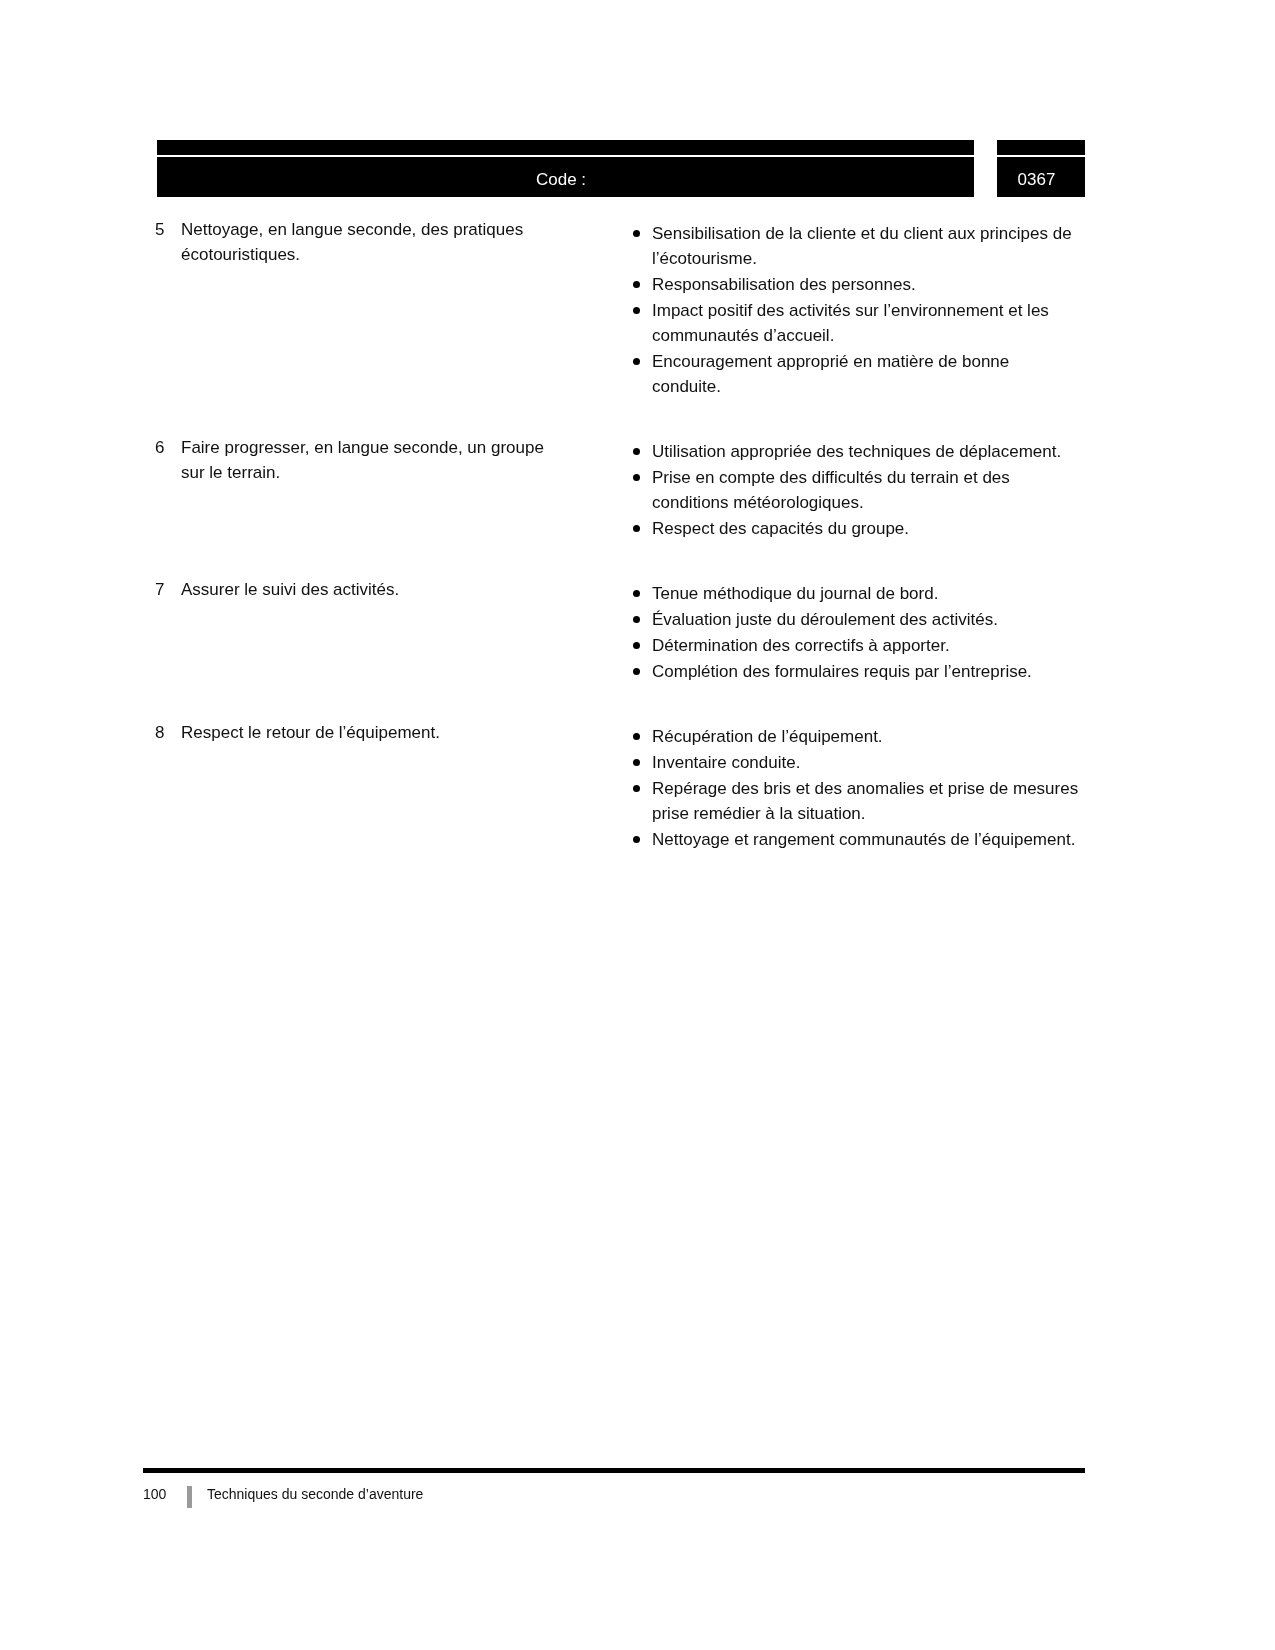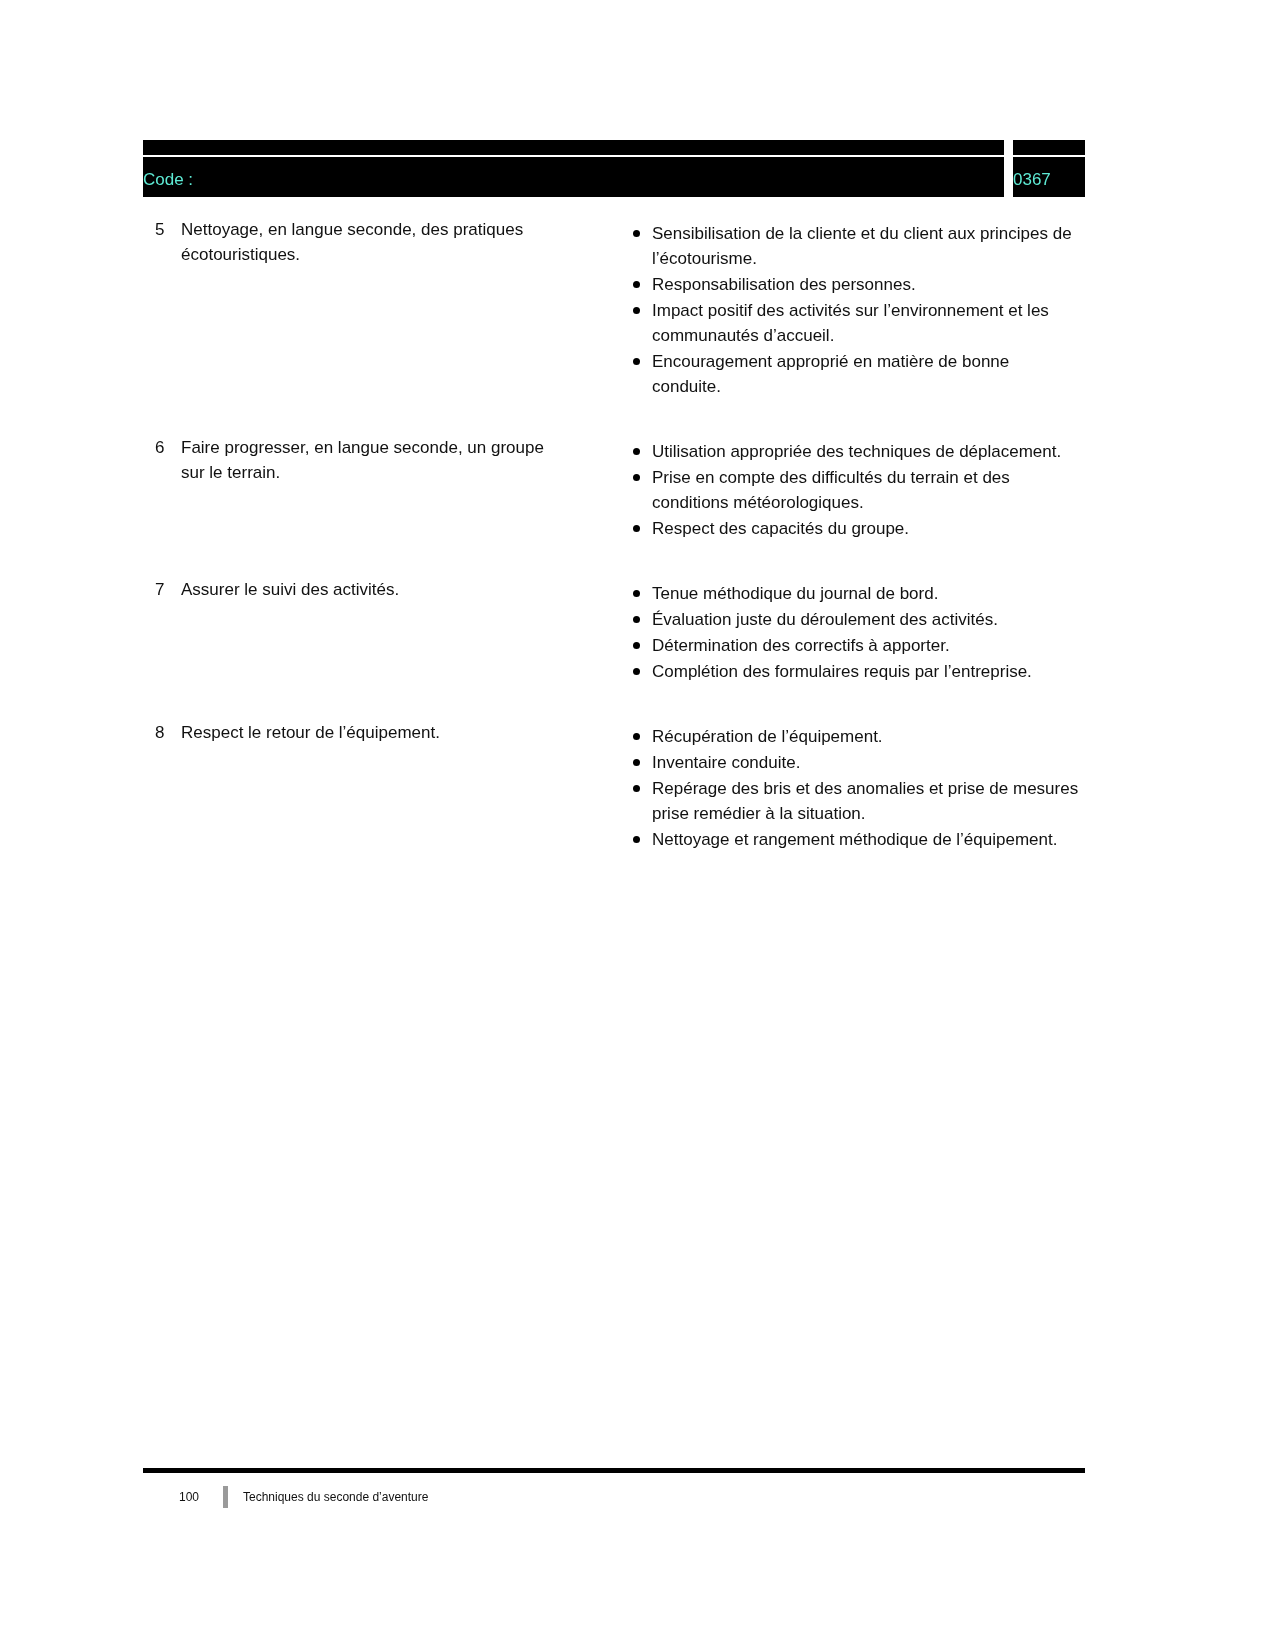--- a/index.html
+++ b/index.html
@@ -24,29 +24,30 @@
 
   
   .code-bar {
     display: flex;
     gap: 9px;
     height: 57px;
   }
   .code-main, .code-box {
     position: relative;
     background: #000000;
-    color: #5eead4;
+    color: #ffffff;
     display: flex;
     align-items: flex-end;
-    justify-content: flex-start;
+    justify-content: center;
     font-size: 17px;
     padding: 0 9px 7px 0;
+    margin-left: 14px;
   }
   .code-main { flex: 1; }
-  .code-box { width: 72px; }
+  .code-box { width: 88px; }
   .hairline {
     position: absolute;
     top: 15px;
     left: 0;
     right: 0;
     height: 2px;
     background: #ffffff;
   }
 
   
@@ -96,23 +97,22 @@
     top: 1468px;
     width: 942px;
   }
   .footer-rule {
     height: 5px;
     background: #000000;
   }
   .footer-row {
     margin-top: 13px;
     display: flex;
-    align-items: center;
-    font-size: 12px;
-    margin-left: 36px;
+    align-items: flex-start;
+    font-size: 14px;
   }
   .footer-page {
     width: 44px;
   }
   .footer-bar {
     width: 5px;
     height: 22px;
     background: #9a9a9a;
     margin-right: 15px;
   }
@@ -174,21 +174,21 @@
   </tr>
 
   <tr>
     <td class="num">8</td>
     <td class="task">Respect le retour de l’équipement.</td>
     <td class="criteria">
       <ul class="bullets">
               <li>Récupération de l’équipement.</li>
               <li>Inventaire conduite.</li>
               <li>Repérage des bris et des anomalies et prise de mesures prise remédier à la situation.</li>
-              <li>Nettoyage et rangement méthodique de l’équipement.</li>
+              <li>Nettoyage et rangement communautés de l’équipement.</li>
             </ul>
     </td>
   </tr>
 </tbody>
   </table>
 
 </div>
 
 <footer class="footer">
   <div class="footer-rule"></div>

